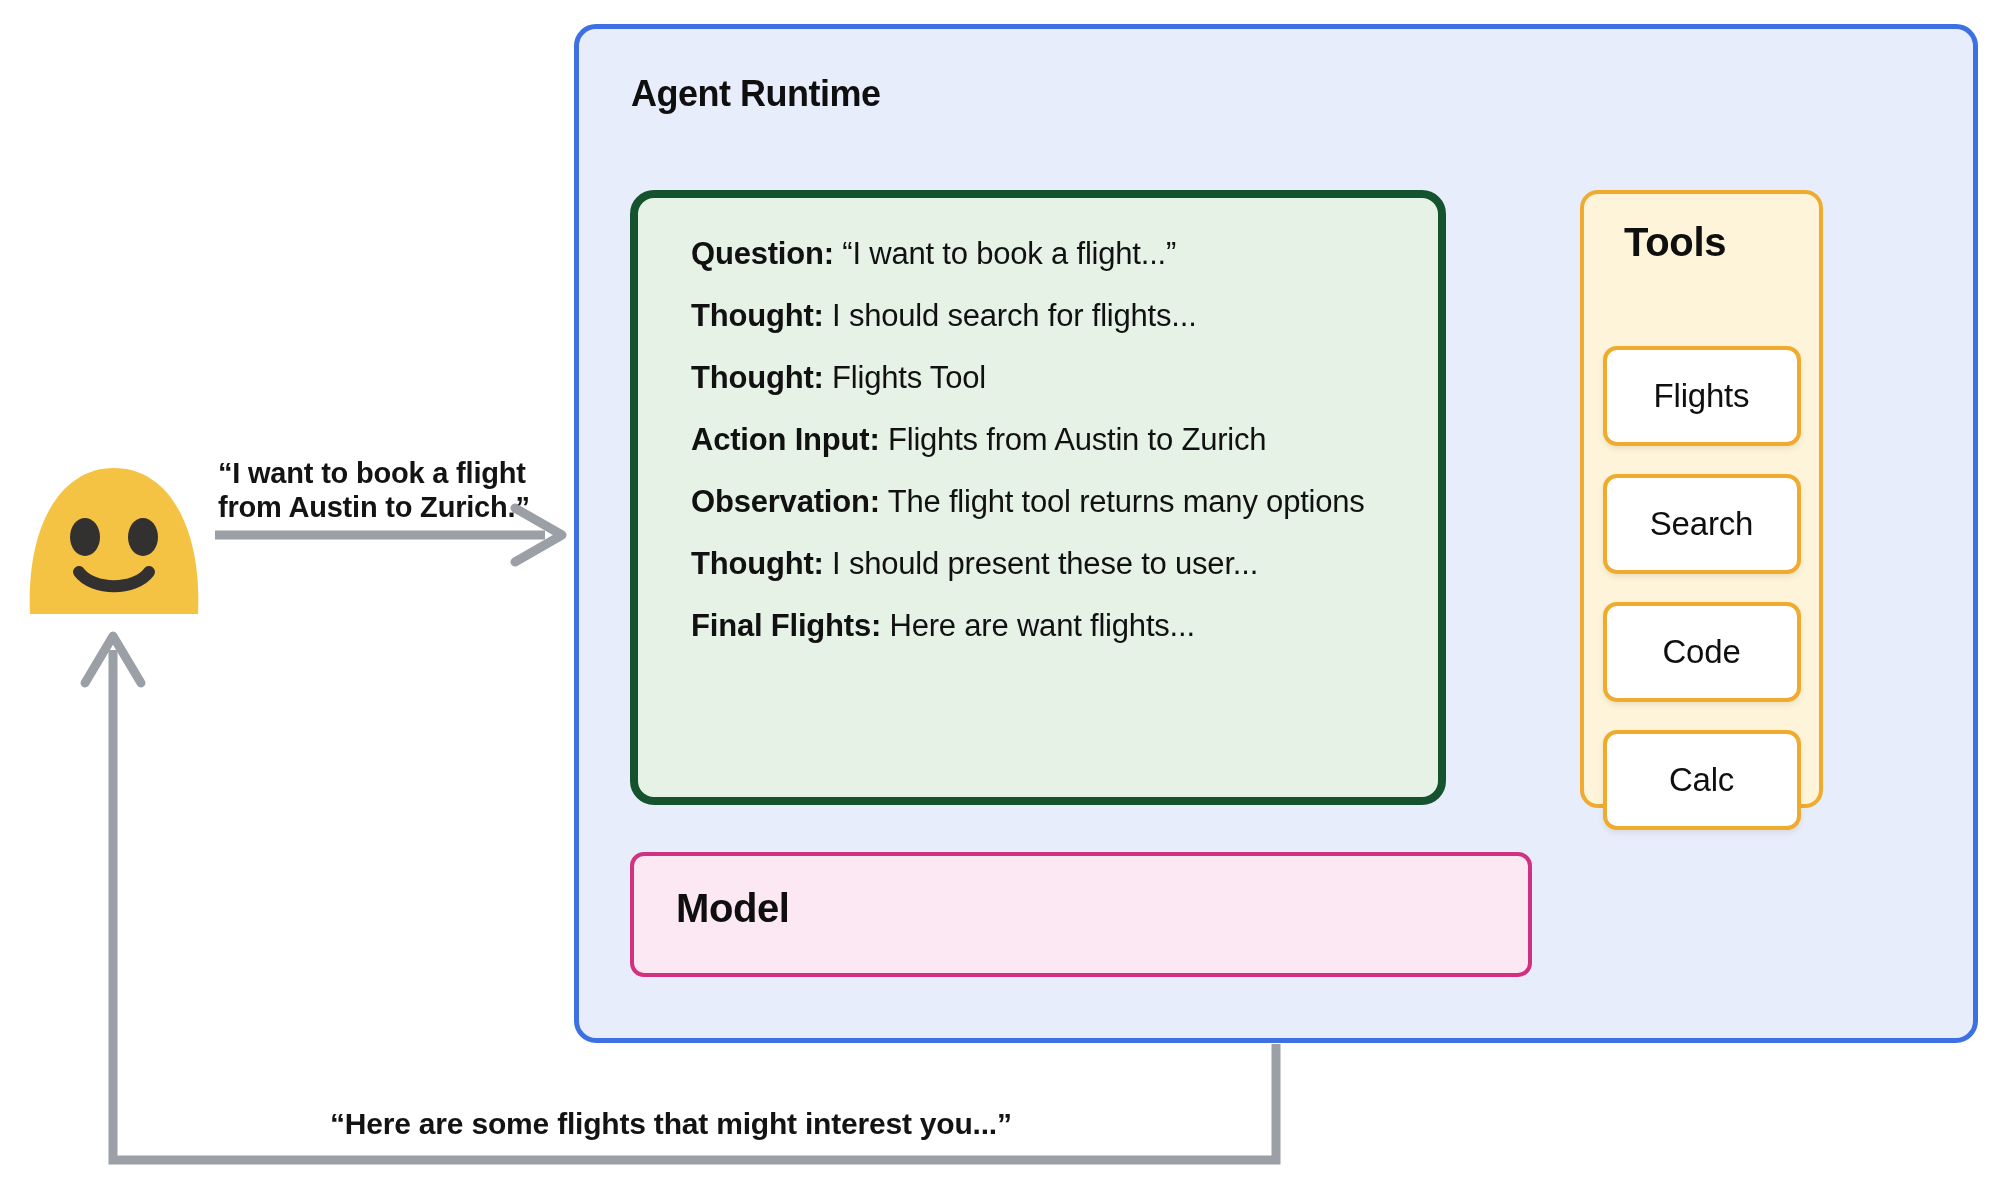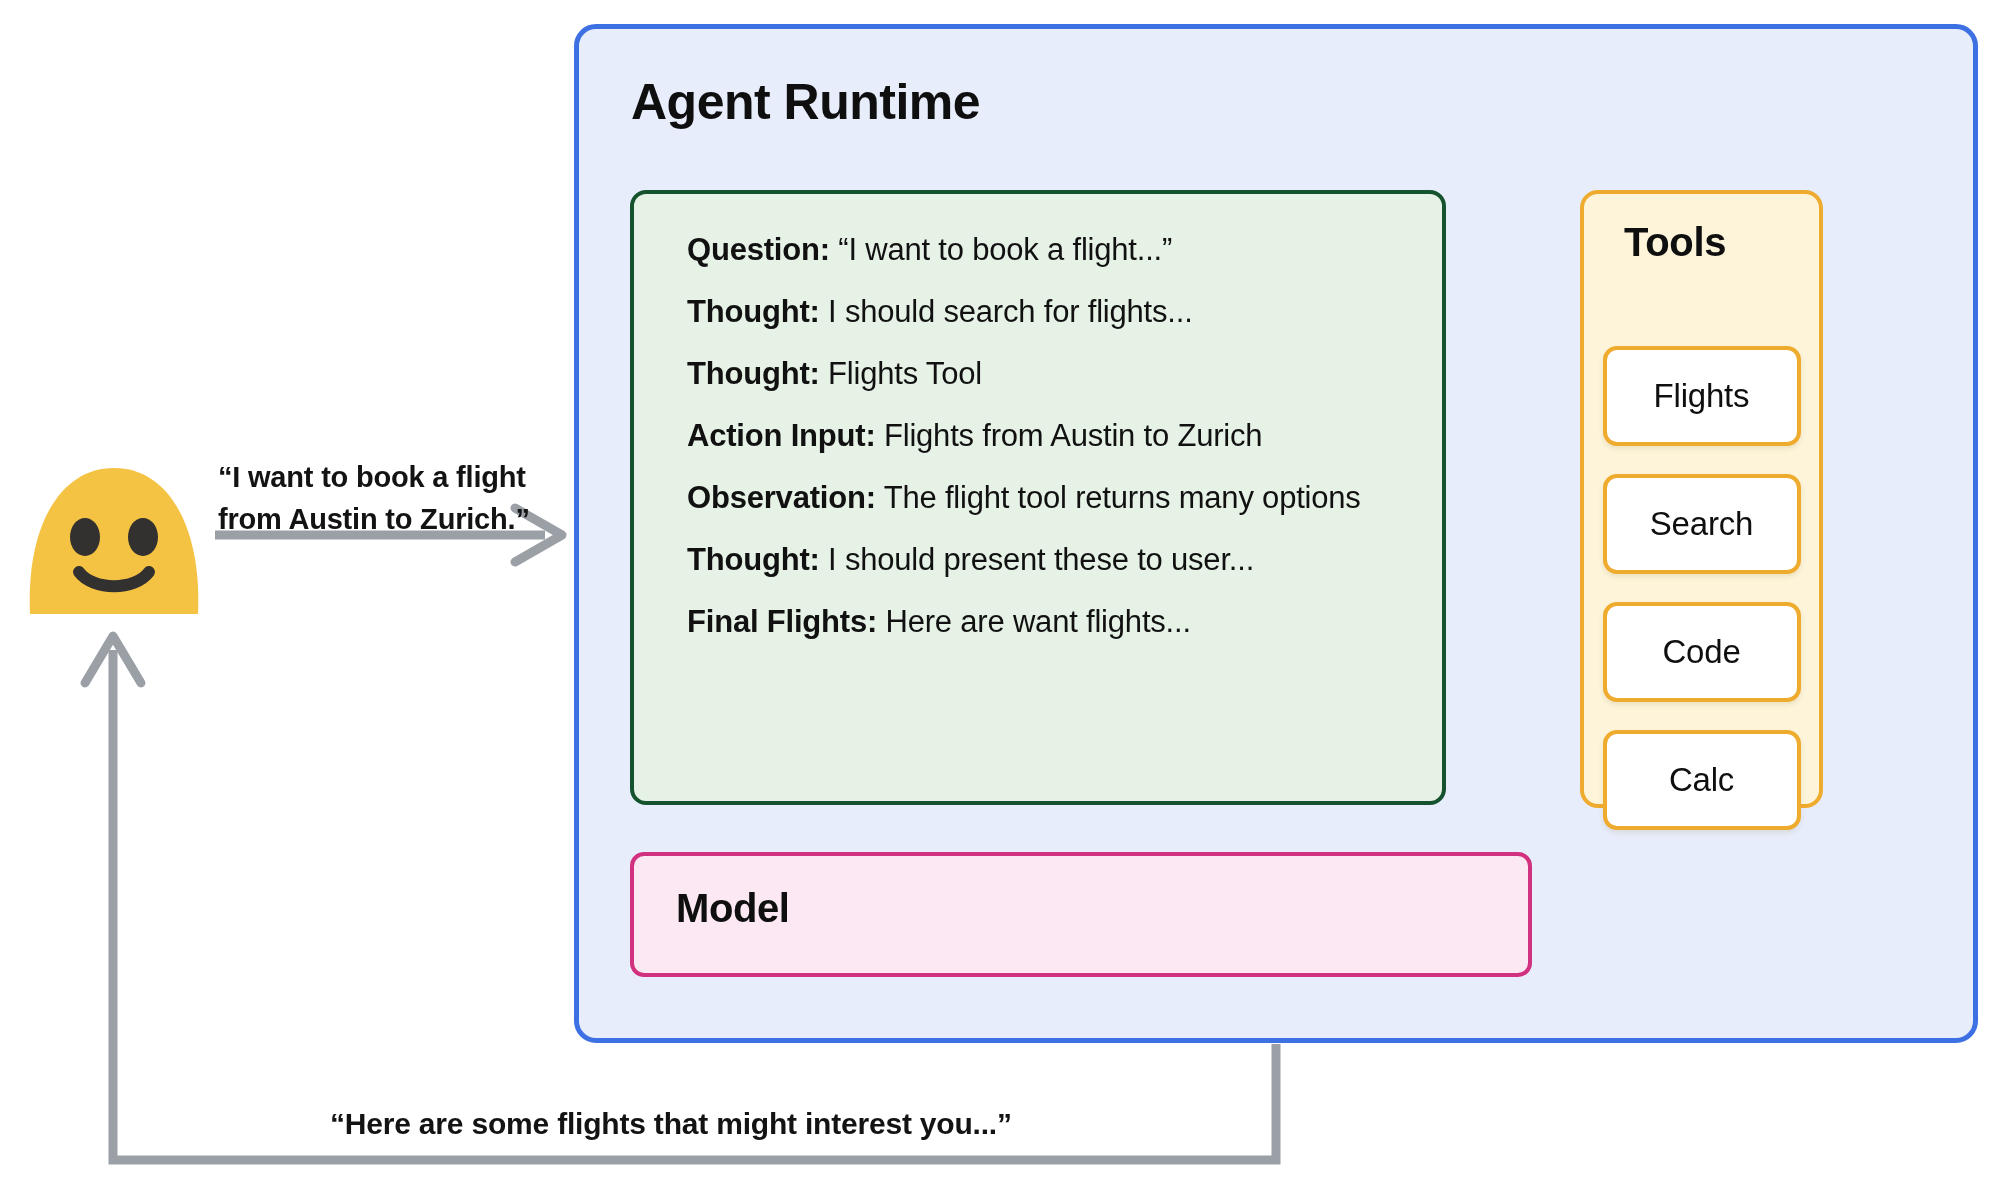--- a/index.html
+++ b/index.html
@@ -40,21 +40,21 @@
     height: 150px;
   }
 
   
   .request-label {
     position: absolute;
     left: 218px;
     top: 456px;
     width: 340px;
     font-size: 29px;
-    line-height: 42px;
+    line-height: 34px;
     font-weight: 600;
     letter-spacing: -0.2px;
     color: #131313;
   }
 
   
   .response-label {
     position: absolute;
     left: 330px;
     top: 1094px;
@@ -75,37 +75,37 @@
     height: 1019px;
     box-sizing: border-box;
     background: #e7edfb;
     border: 5px solid #3d71e3;
     border-radius: 22px;
   }
   .runtime-title {
     position: absolute;
     left: 52px;
     top: 44px;
-    font-size: 50px;
+    font-size: 36px;
     font-weight: 700;
     letter-spacing: -0.5px;
     color: #0f0f0f;
   }
 
   
   .trace {
     position: absolute;
     left: 51px;
     top: 161px;
     width: 816px;
     height: 615px;
     box-sizing: border-box;
     background: #e7f2e7;
-    border: 4px solid #14532d;
-    border-radius: 16px;
+    border: 8px solid #14532d;
+    border-radius: 24px;
   }
   .trace-lines {
     position: absolute;
     left: 53px;
     top: 25px;
     right: 16px;
   }
   .trace-line {
     font-size: 31px;
     line-height: 62px;

